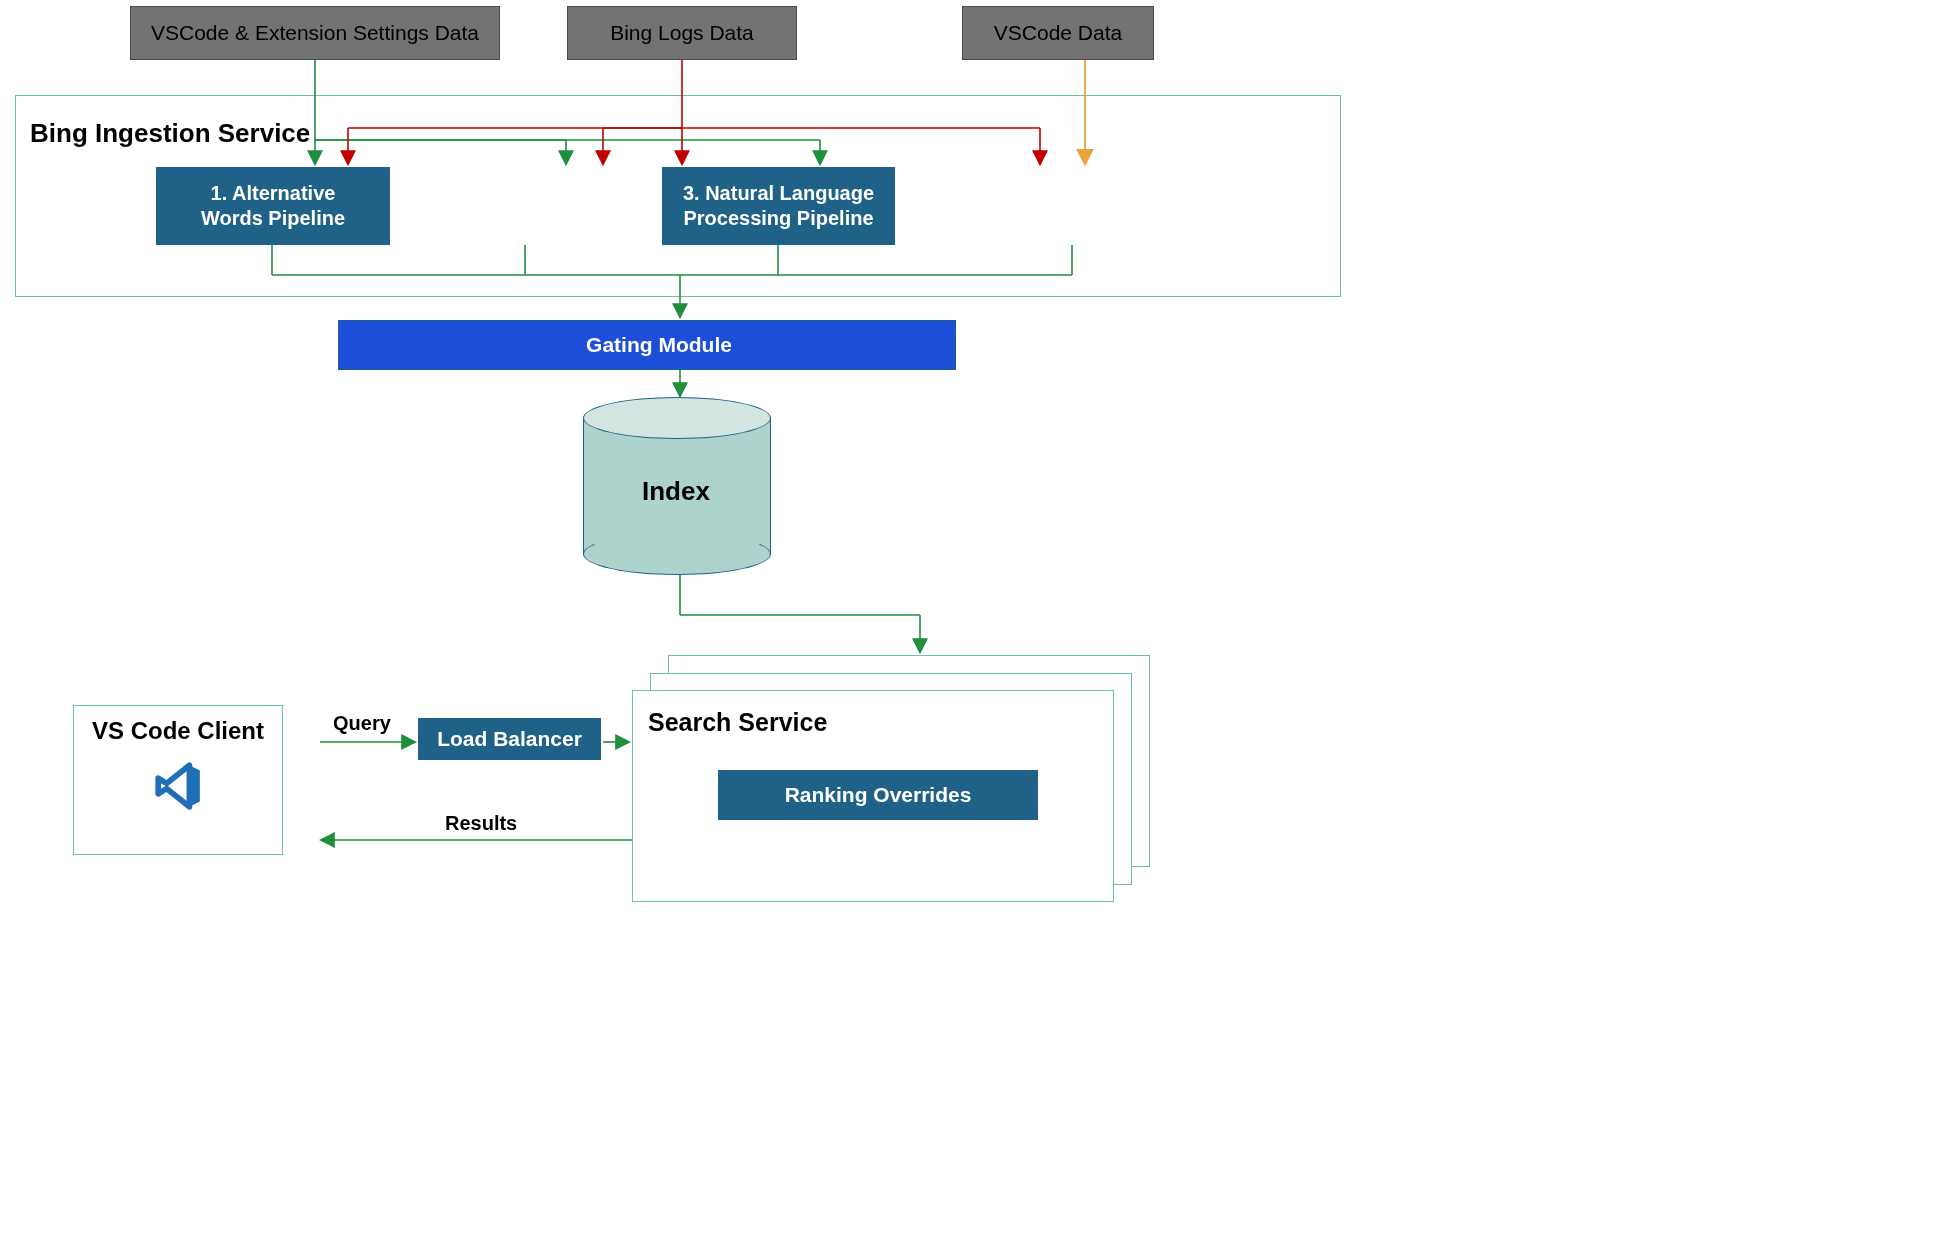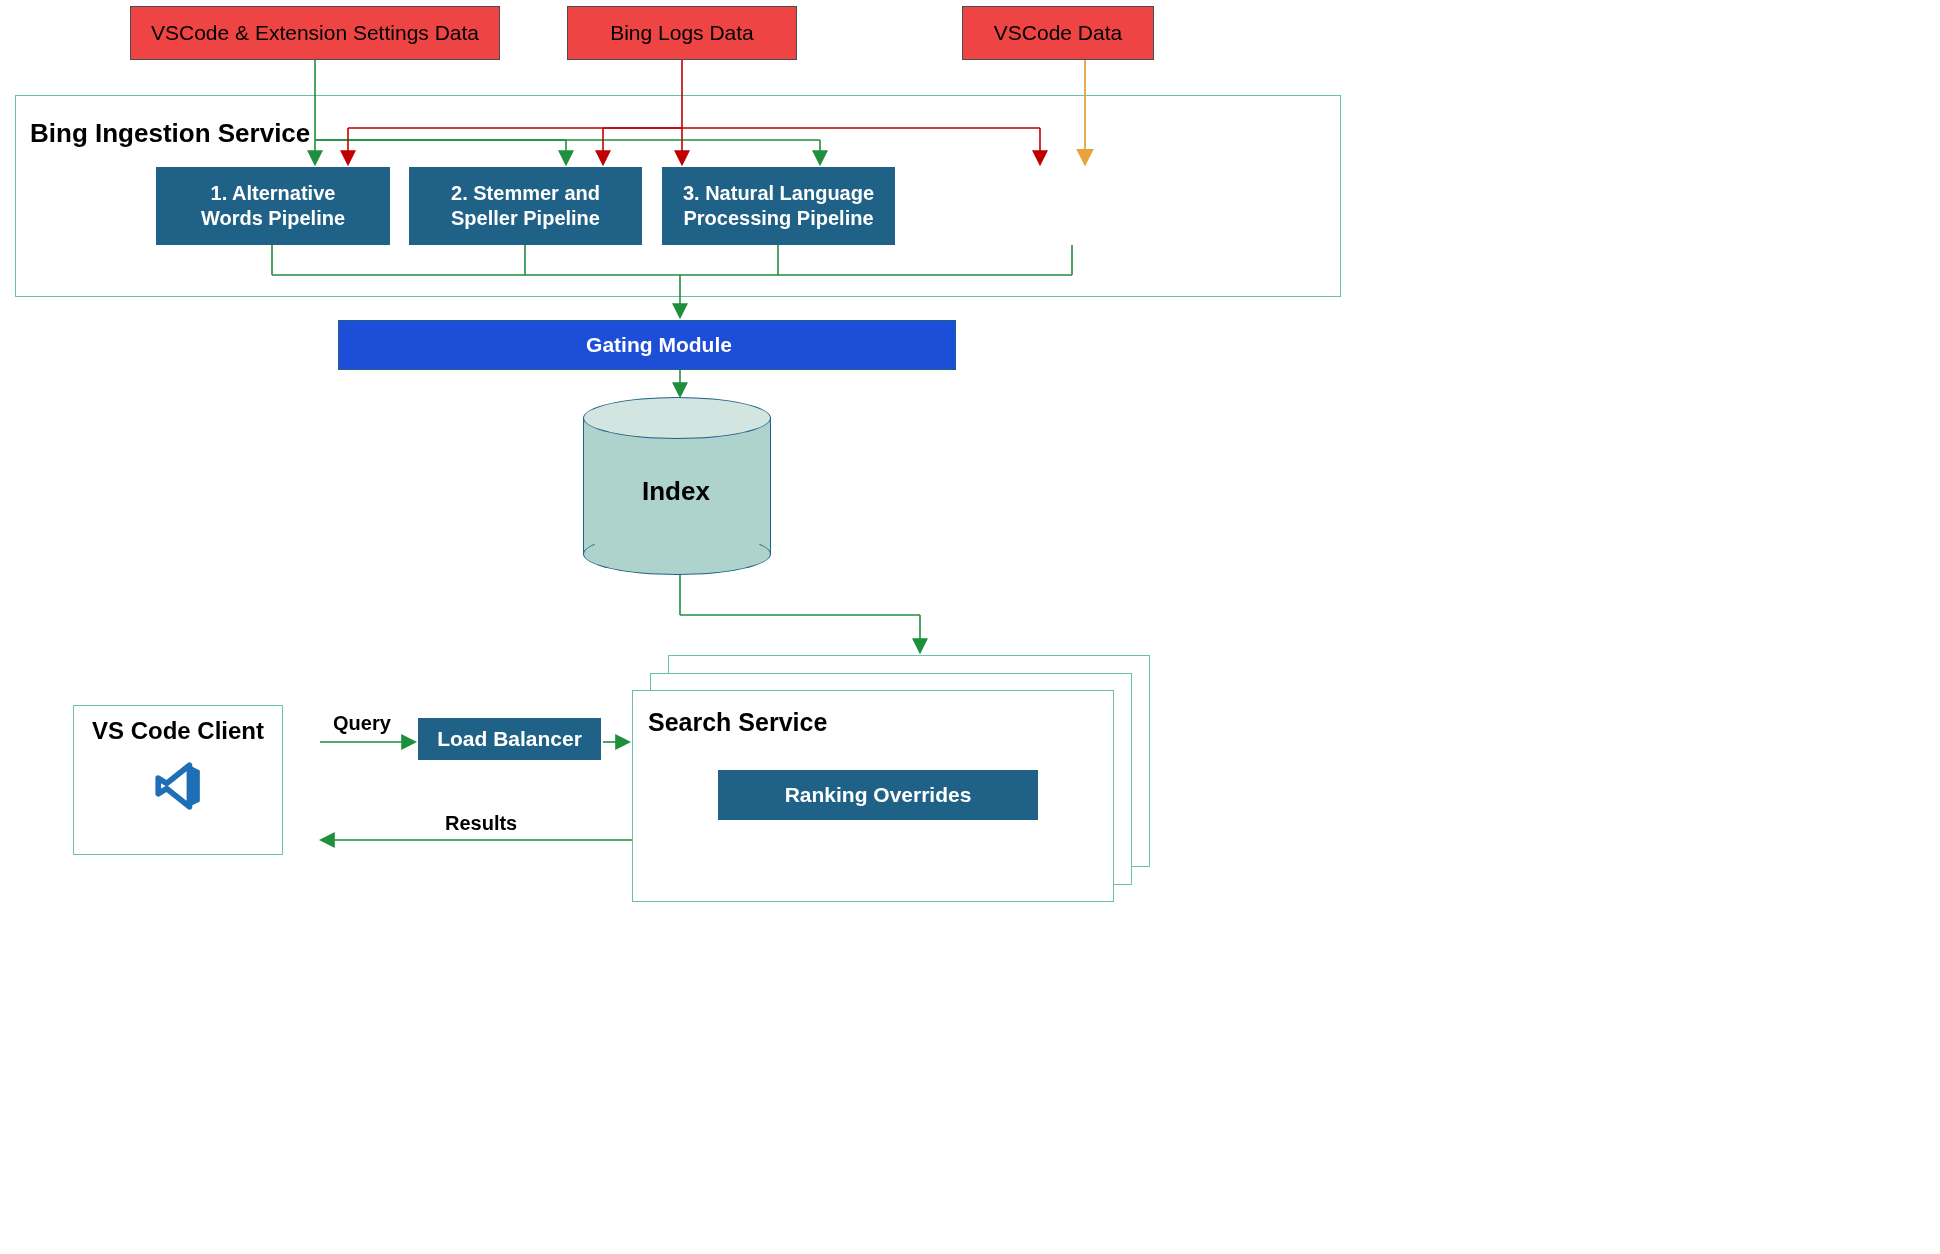--- a/index.html
+++ b/index.html
@@ -1,18 +1,18 @@
 <!DOCTYPE html>
 <html><head>
 <meta charset="utf-8">
 <style>
   html,body{margin:0;padding:0;background:#ffffff;font-family:"Segoe UI",Arial,Helvetica,sans-serif;}
   .canvas{position:relative;width:1480px;height:1000px;margin:0;}
   .box{position:absolute;box-sizing:border-box;display:flex;align-items:center;justify-content:center;text-align:center;line-height:1.25;}
-  .data-src{background:#ef4444;border:1.5px solid #4b4b4b;color:#000;font-size:21px;font-weight:500;}
+  .data-src{background:#737373;border:1.5px solid #4b4b4b;color:#000;font-size:21px;font-weight:500;}
   .service-border{position:absolute;border:1.5px solid #69c1a8;box-sizing:border-box;background:#fff;}
   .service-title{position:absolute;font-weight:700;font-size:26px;color:#000;}
   .pipeline{background:#1F6187;border:1.5px solid #1F6187;color:#fff;font-size:20px;font-weight:600;}
   .gating{background:#1d4ed8;border:1.5px solid #1F6187;color:#fff;font-size:21px;font-weight:700;padding-left:24px;}
   .small-blue{background:#1F6187;color:#fff;font-size:21px;font-weight:700;}
   .cylinder{position:absolute;}
   .cyl-body{position:absolute;left:0;right:0;background:#AED3CC;border-left:1.5px solid #1F6187;border-right:1.5px solid #1F6187;}
   .cyl-ellipse{position:absolute;left:0;right:0;border:1.5px solid #1F6187;border-radius:50%;}
   .cyl-top{background:#D2E5E1;}
   .cyl-bottom{background:#AED3CC;border-top-color:transparent;}
@@ -33,24 +33,20 @@
   <div class="box data-src" style="left:567px;top:6px;width:230px;height:54px;">Bing Logs Data</div>
 
   <div class="box data-src" style="left:962px;top:6px;width:192px;height:54px;">VSCode Data</div>
 
   <div class="service-border" style="left:15px;top:95px;width:1326px;height:202px;"></div>
   <div class="service-title" style="left:30px;top:118px;">Bing Ingestion Service</div>
 
   <div class="box pipeline" style="left:156px;top:167px;width:234px;height:78px;flex-direction:column;">
     <span>1. Alternative</span>
     <span>Words Pipeline</span>
-  </div>
-  <div class="box pipeline" style="left:409px;top:167px;width:233px;height:78px;flex-direction:column;">
-    <span>2. Stemmer and</span>
-    <span>Speller Pipeline</span>
   </div>
   <div class="box pipeline" style="left:662px;top:167px;width:233px;height:78px;flex-direction:column;">
     <span>3. Natural Language</span>
     <span>Processing Pipeline</span>
   </div>
 
   <div class="box gating" style="left:338px;top:320px;width:618px;height:50px;">Gating Module</div>
 
   <div class="cylinder" style="left:583px;top:397px;width:188px;height:178px;">
     <div class="cyl-body" style="top:20px;bottom:20px;"></div>

